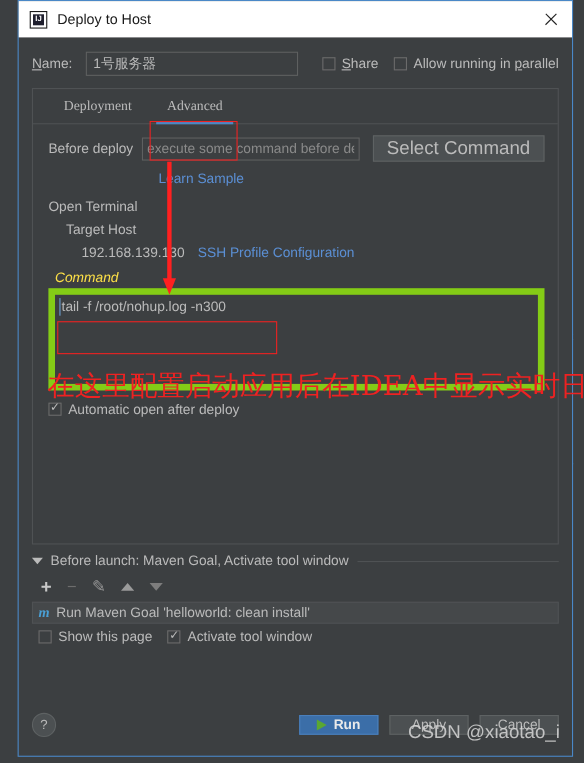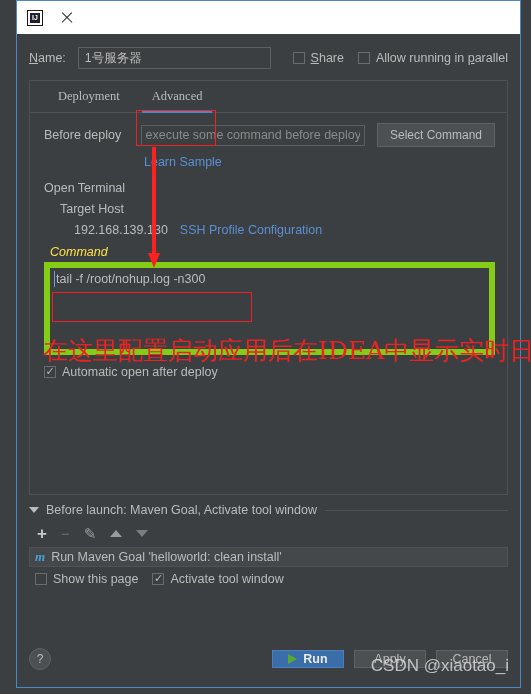--- a/index.html
+++ b/index.html
@@ -214,21 +214,21 @@
     font-family: "Liberation Sans", "DejaVu Sans", sans-serif;
   }
   .bd-input::placeholder { color: #8a8a8a; opacity: 1; }
   .sel-cmd-btn {
     margin-left: 12px;
     height: 24px;
     padding: 0 12px;
     background: #4c5052;
     border: 1px solid #5e6263;
     color: #bbbbbb;
-    font-size: 12px;
+    font-size: 17px;
     cursor: pointer;
     font-family: "Liberation Sans", "DejaVu Sans", sans-serif;
     white-space: nowrap;
   }
   .link {
     color: #5b8fd4;
     font-size: 12.5px;
     cursor: pointer;
     display: inline-block;
   }
@@ -440,20 +440,21 @@
     <div>R</div>
     <div class="blue">N</div>
     <div class="blue">D</div>
   </div>
 </div>
 
 <div id="dialog">
 
   <div class="titlebar">
     <span class="ij-icon"></span>
+    <span class="title-text">Deploy to Host</span>
     <span class="close-btn"></span>
   </div>
 
   <div class="dlg-body">
 
     <div class="name-row">
       <span class="name-label"><u>N</u>ame:</span>
       <input class="name-input" type="text" value="1号服务器" style="">
       <span class="chk-wrap">
         <span class="cbox"></span>

